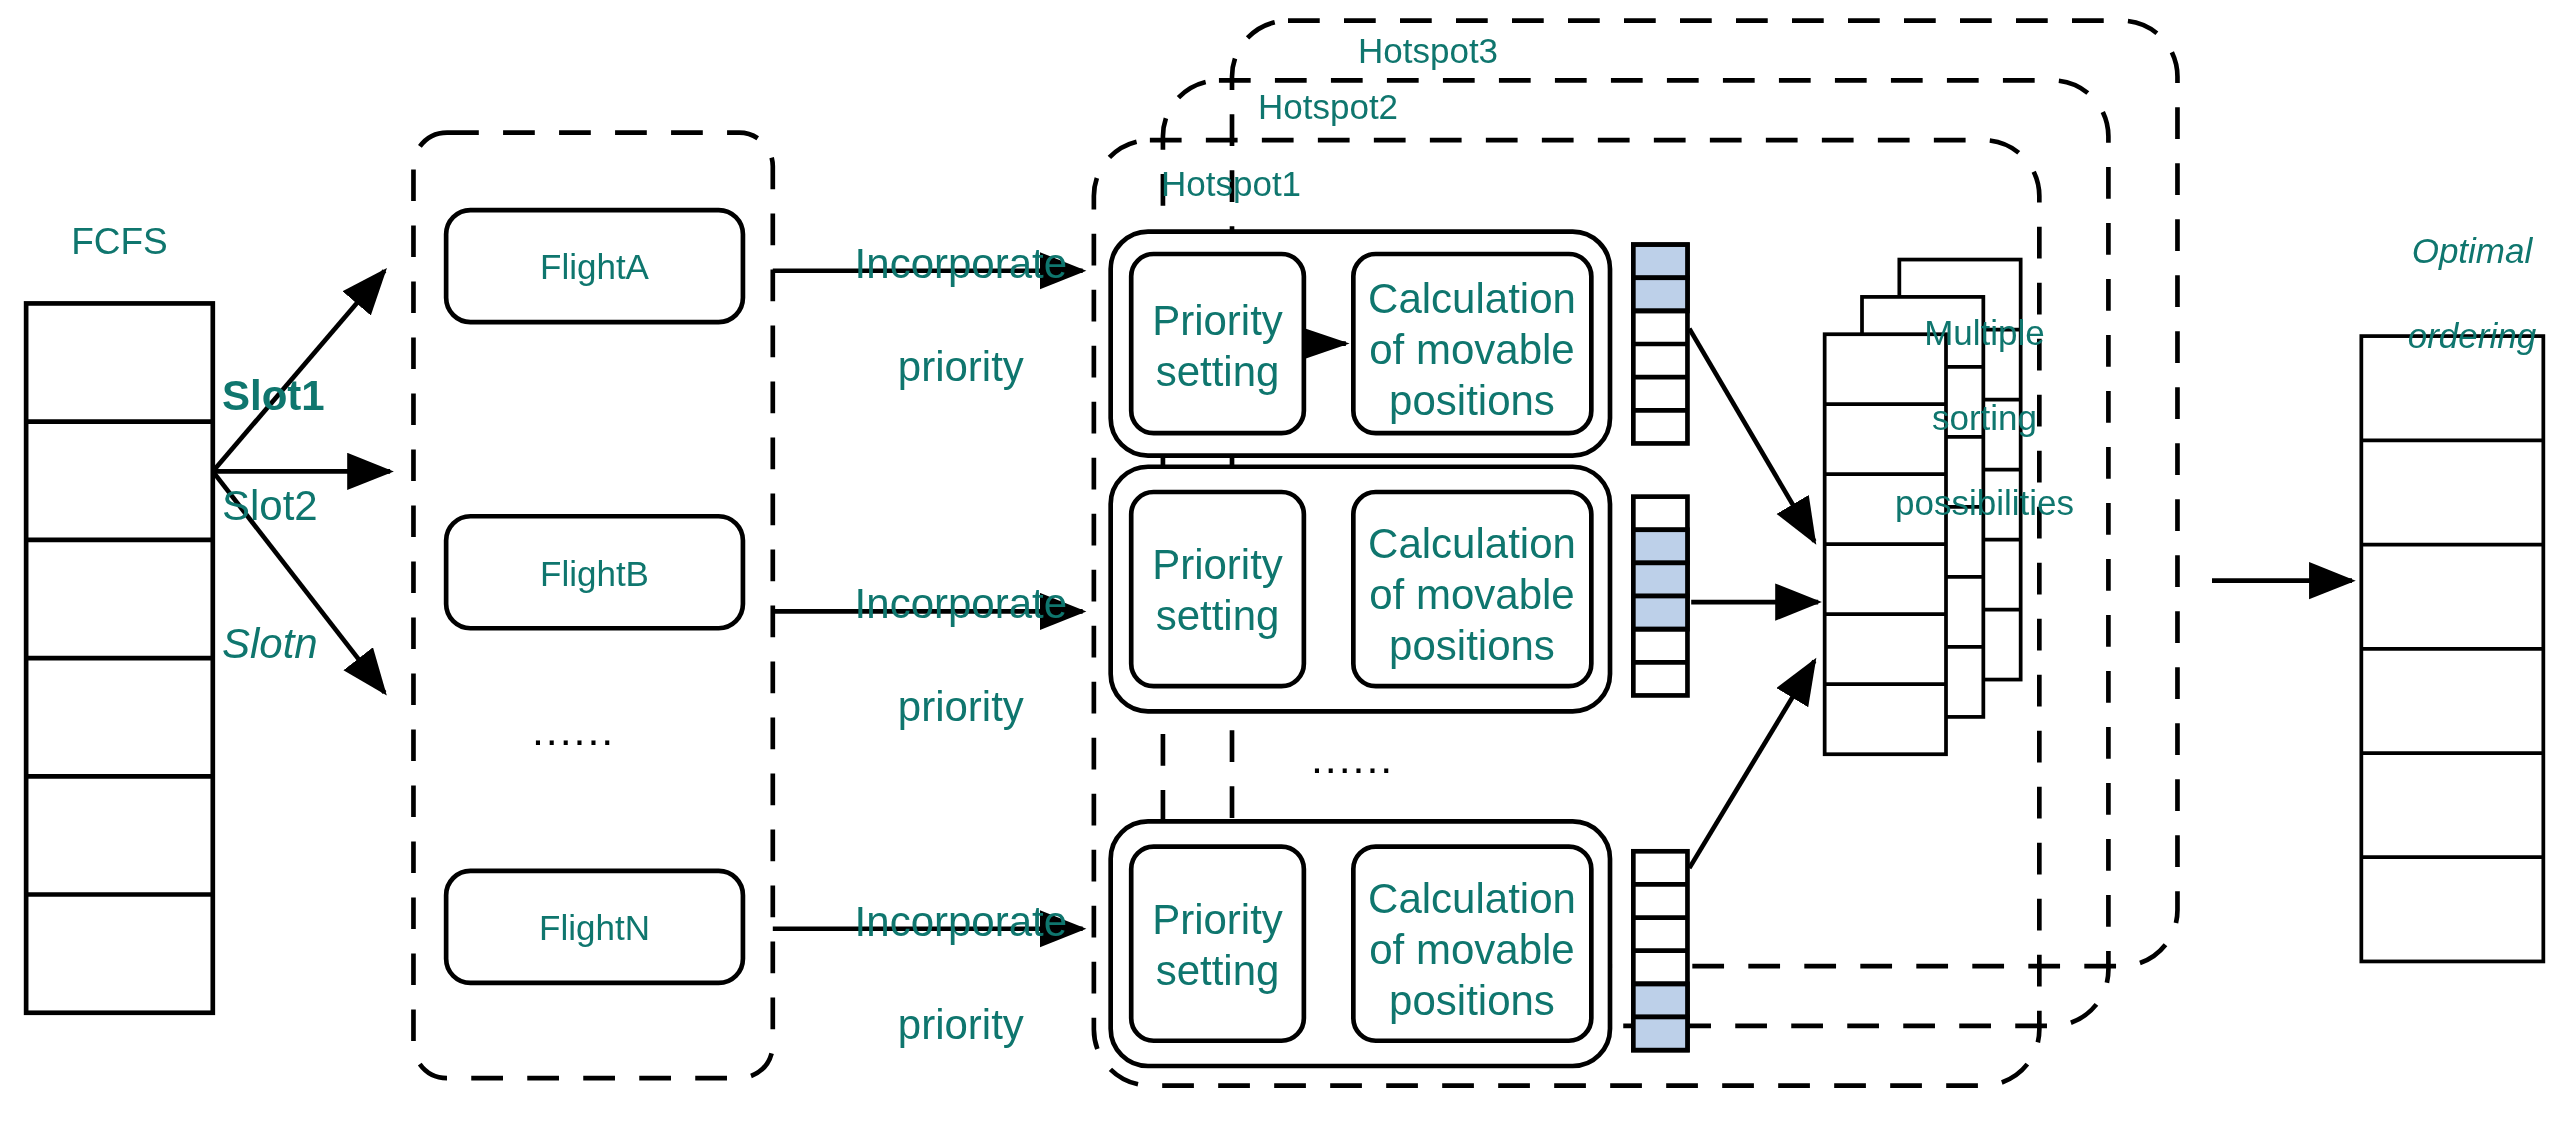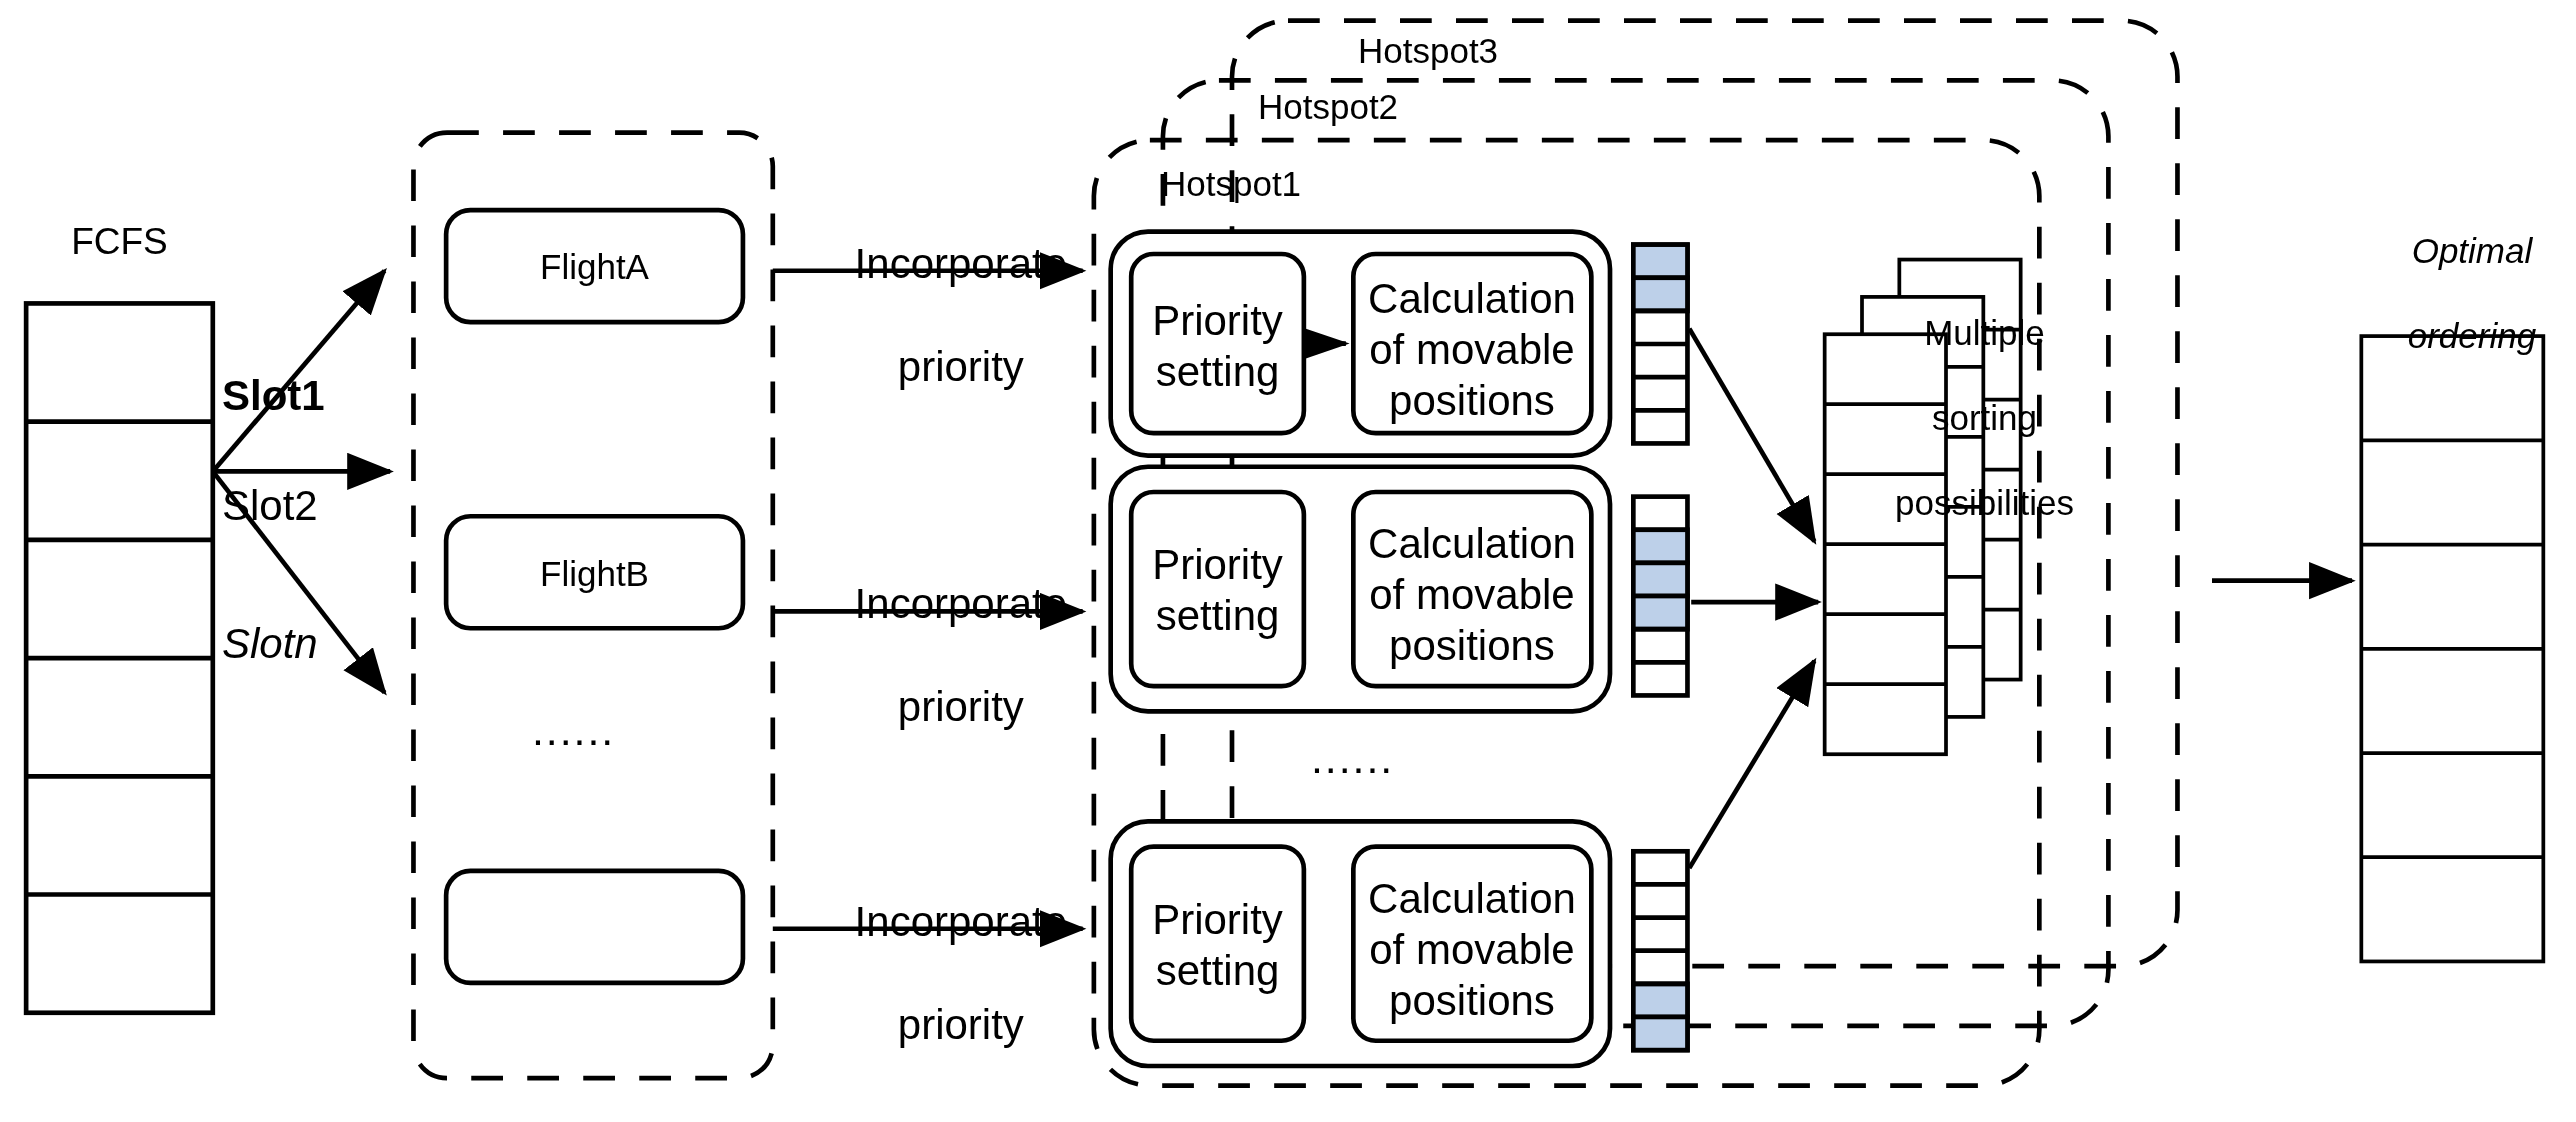--- a/index.html
+++ b/index.html
@@ -1,19 +1,19 @@
 <!DOCTYPE html>
 <html style="font-size:15px"><head>
 <meta charset="utf-8">
 <style>
   html,body{margin:0;padding:0;background:#fff;}
   body{font-family:"Liberation Sans","DejaVu Sans",sans-serif;}
   #stage{position:relative;width:2576px;height:1123px;background:#fff;overflow:hidden;}
   svg.layer{position:absolute;left:0;top:0;width:2576px;height:1123px;}
-  .lbl{position:absolute;color:#000000;line-height:1.22;text-align:center;white-space:pre;}
+  .lbl{position:absolute;color:#0f766e;line-height:1.22;text-align:center;white-space:pre;}
   .f36{font-size:42px;}
   .f38{font-size:35px;}
   .f40{font-size:37px;}
   .dots{position:absolute;color:#000;font-size:43px;letter-spacing:1.9px;line-height:1;}
 </style>
 </head>
 <body>
 
 <div id="stage">
 
@@ -163,20 +163,21 @@
   </svg>
 
   <div class="lbl f40" style="left:26px;top:219px;width:187px;">FCFS</div>
 
   <div class="lbl f36" style="left:222px;top:370px;width:131px;text-align:left;font-weight:bold;">Slot1</div>
   <div class="lbl f36" style="left:222px;top:480px;width:131px;text-align:left;">Slot2</div>
   <div class="lbl f36" style="left:222px;top:618px;width:131px;text-align:left;font-style:italic;">Slotn</div>
 
   <div class="lbl f38" style="left:446px;top:246px;width:297px;">FlightA</div>
   <div class="lbl f38" style="left:446px;top:553px;width:297px;">FlightB</div>
+  <div class="lbl f38" style="left:446px;top:907px;width:297px;">FlightN</div>
 
   <div class="dots" style="left:532px;top:709px;width:187px;">......</div>
 
   <div class="lbl f36" style="left:793px;top:187px;width:289px;">
     <span>Incorporate</span><br>
     <span>priority</span>
   </div>
   <div class="lbl f36" style="left:793px;top:527px;width:289px;">
     <span>Incorporate</span><br>
     <span>priority</span>

